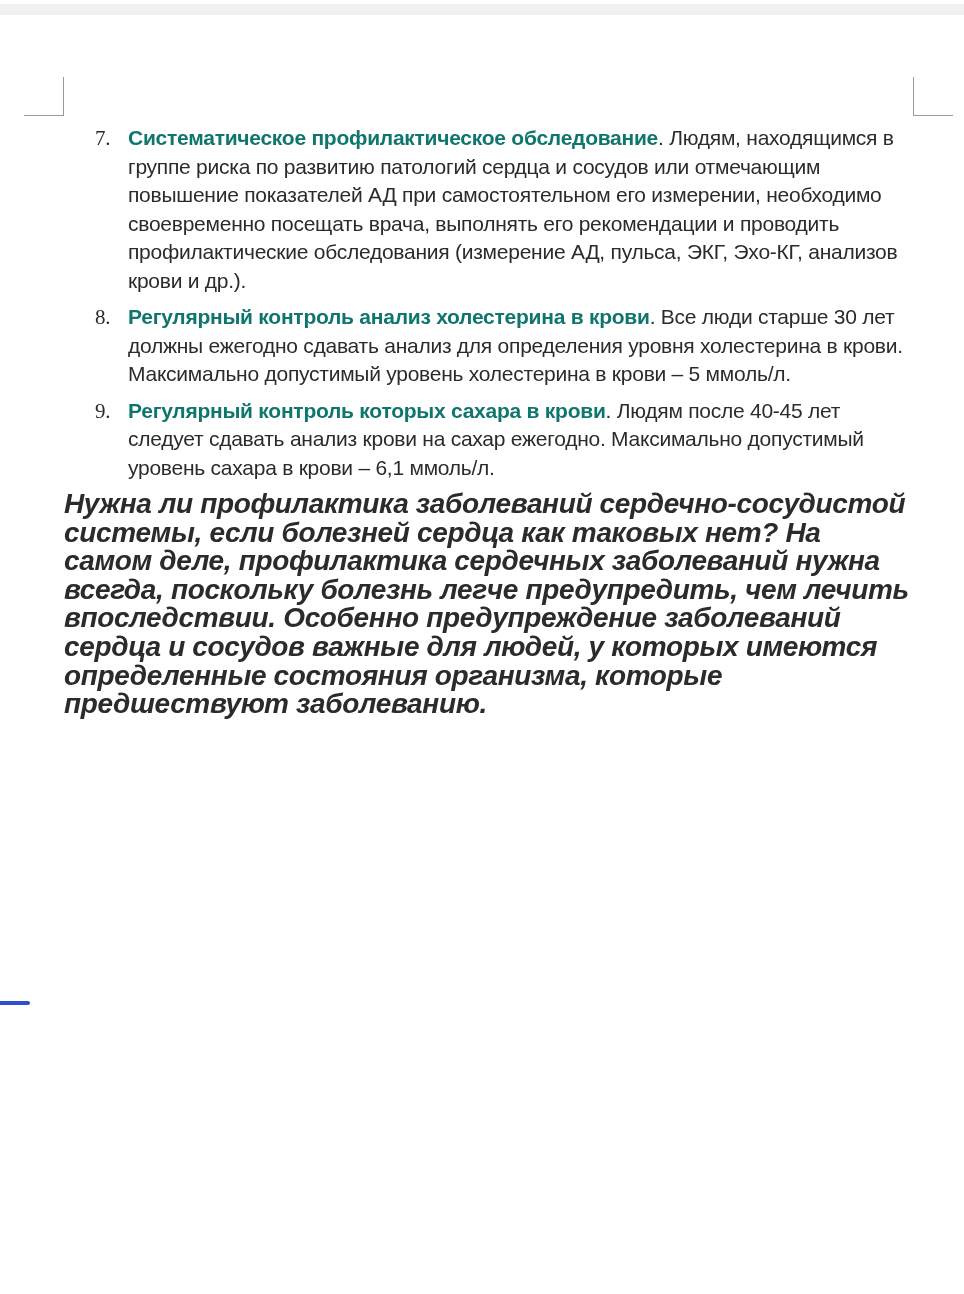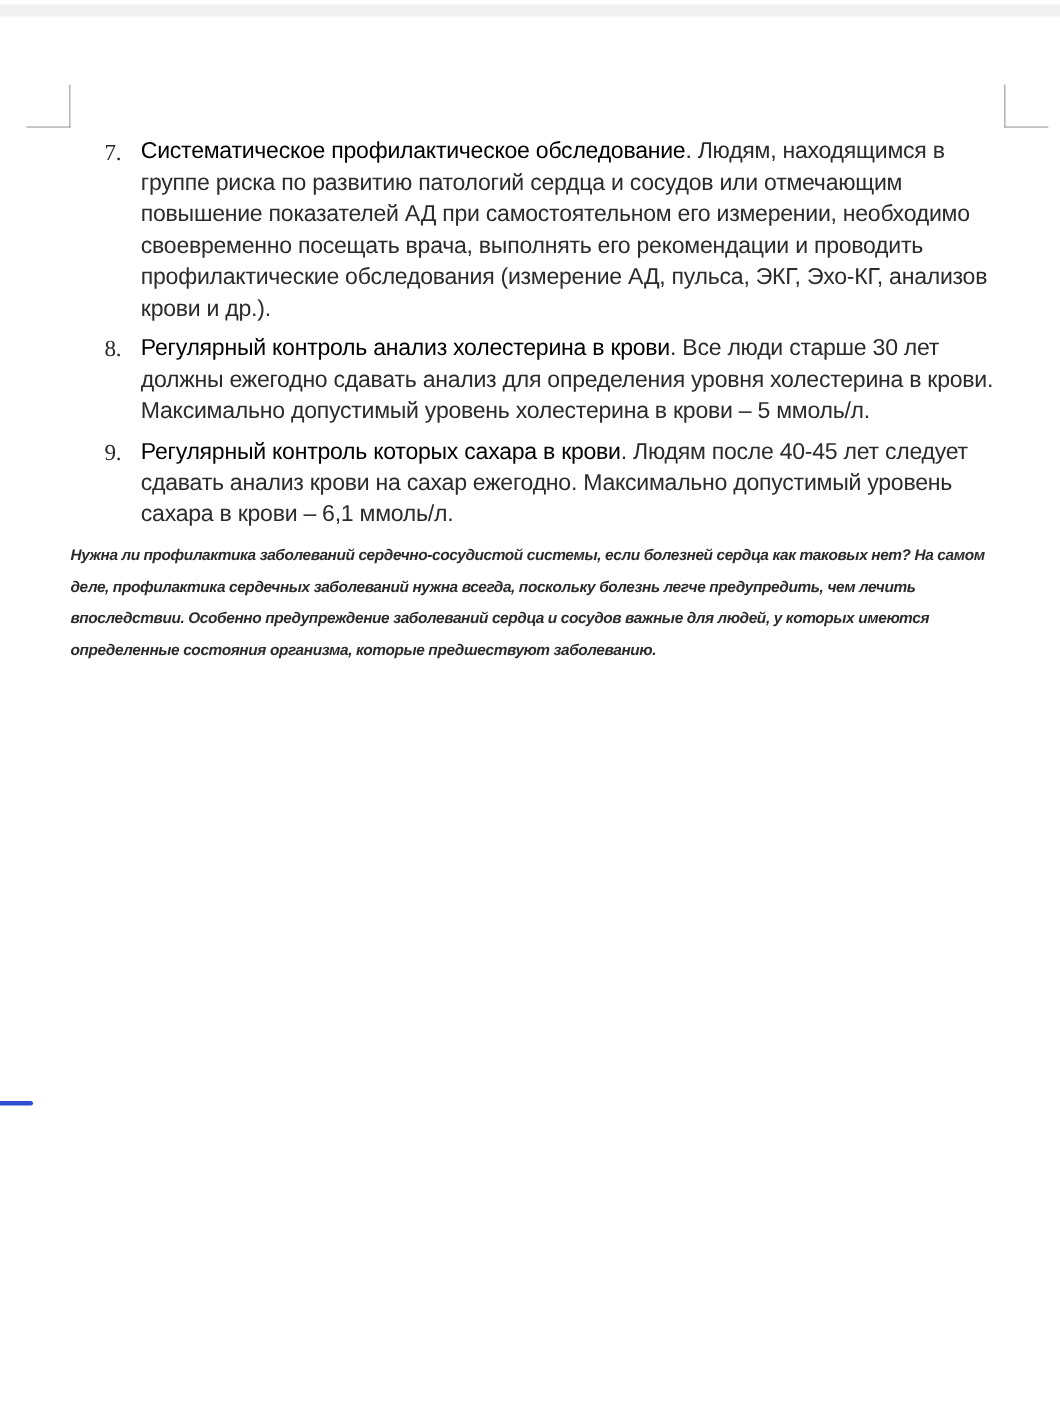--- a/index.html
+++ b/index.html
@@ -8,22 +8,22 @@
     font-family: "Liberation Sans", "DejaVu Sans", sans-serif; color: #2b2b2b;
   }
   .topbar { position: absolute; left: 0; top: 4px; width: 964px; height: 11px; background: #f1f1f1; }
   .corner { position: absolute; border-color: #9a9a9a; border-style: solid; border-width: 0; }
   .corner-tl { left: 24px; top: 77px; width: 39px; height: 38px; border-right-width: 1px; border-bottom-width: 1px; }
   .corner-tr { left: 913px; top: 77px; width: 39px; height: 38px; border-left-width: 1px; border-bottom-width: 1px; }
   .content { position: absolute; left: 64px; top: 124px; width: 850px; }
   .list { margin: 0; padding: 0; list-style: none; }
   .item { position: relative; padding-left: 64px; margin-bottom: 8px; font-size: 21px; line-height: 28.5px; letter-spacing: -0.25px; }
   .num { position: absolute; left: 31px; top: 0; font-family: "Liberation Serif", "DejaVu Serif", serif; font-size: 21px; color: #2b2b2b; }
-  .item-title { font-weight: normal; color: #000000; }
-  .para { font-style: italic; font-weight: bold; font-size: 14px; line-height: 28.6px; letter-spacing: -0.35px; color: #2b2b2b; margin: 0; }
+  .item-title { font-weight: bold; color: #0f766e; }
+  .para { font-style: italic; font-weight: bold; font-size: 28px; line-height: 28.6px; letter-spacing: -0.35px; color: #2b2b2b; margin: 0; }
   .cursor-mark { position: absolute; left: 0; top: 1001px; width: 30px; height: 4px; background: #2f4fd0; border-radius: 0 2px 2px 0; }
 </style>
 </head>
 <body>
 
 <div class="topbar"></div>
 <div class="corner corner-tl"></div>
 <div class="corner corner-tr"></div>
 
 <div class="content">

